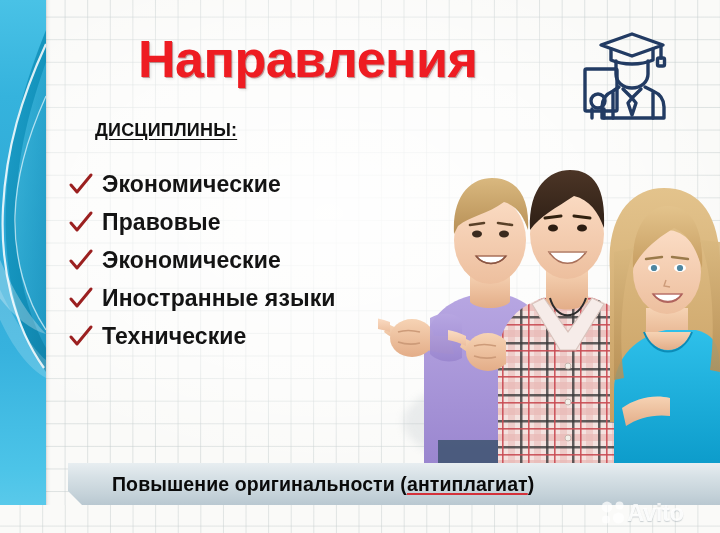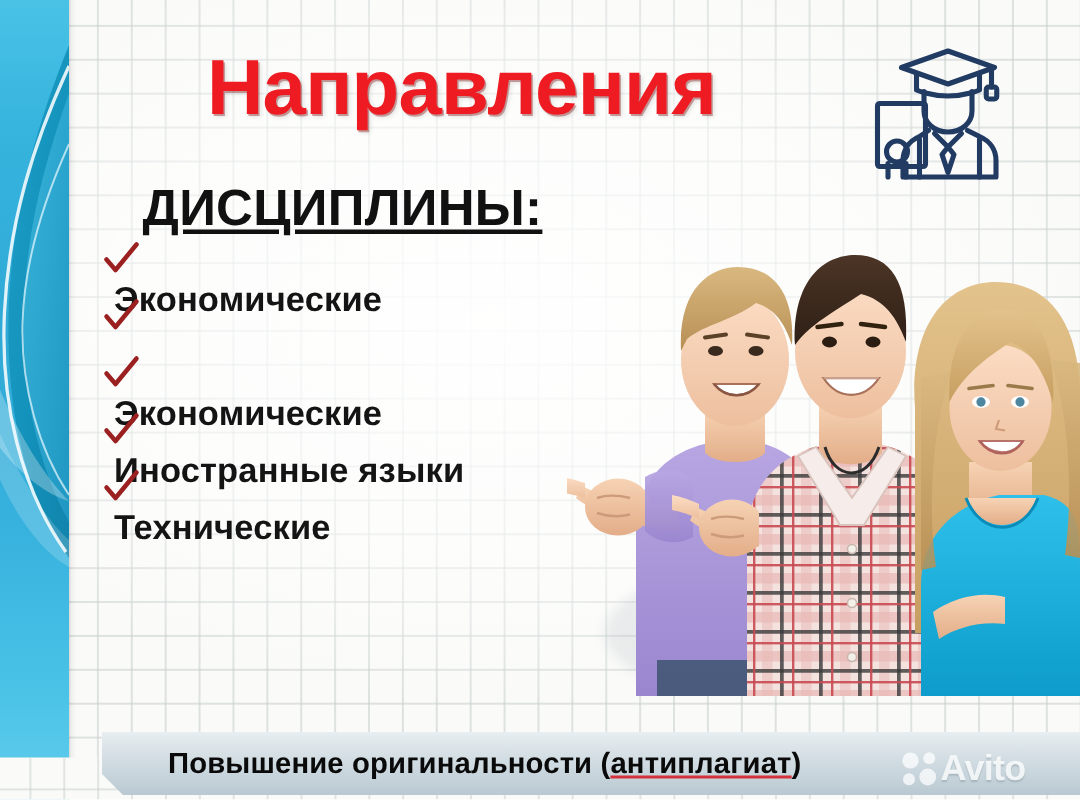--- a/index.html
+++ b/index.html
@@ -68,42 +68,41 @@
   .grad-icon {
     position:absolute;
     left:575px; top:27px;
     width:98px; height:96px;
   }
 
   
   .disc-heading {
     position:absolute;
     left:95px; top:120px;
-    font-size:34px;
+    font-size:18px;
     font-weight:bold;
     color:#111111;
     text-decoration:underline;
     text-underline-offset:3px;
     letter-spacing:.2px;
     white-space:nowrap;
   }
 
   
   .checklist {
     position:absolute;
     left:68px; top:160px;
     width:400px;
     list-style:none;
   }
   .check-item {
     position:relative;
     height:38px;
     display:flex;
-    align-items:flex-start;
-    flex-direction:column;
+    align-items:flex-end;
   }
   .check-mark {
     width:26px; height:26px;
     flex:0 0 26px;
     display:block;
   }
   .check-label {
     font-size:23px;
     font-weight:bold;
     color:#141414;
@@ -118,21 +117,21 @@
     position:absolute;
     left:378px; top:122px;
     width:342px; height:342px;
     overflow:hidden;
   }
   .photo svg { display:block; }
 
   
   .banner {
     position:absolute;
-    left:68px; top:488px;
+    left:68px; top:463px;
     width:652px; height:42px;
     background:linear-gradient(to bottom, #e8eef1 0%, #d7e1e6 32%, #c6d3da 72%, #b9c8d1 100%);
     -webkit-clip-path:polygon(14px 0, 100% 0, 100% 100%, 14px 100%, 0 calc(100% - 14px), 0 0);
     clip-path:polygon(14px 0, 100% 0, 100% 100%, 14px 100%, 0 calc(100% - 14px), 0 0);
     box-shadow:0 -2px 4px rgba(0,0,0,.12);
     display:flex;
     align-items:center;
   }
   .banner-text {
     margin-left:44px;
@@ -242,20 +241,21 @@
     <li class="check-item">
       <svg class="check-mark" viewBox="0 0 26 26" xmlns="http://www.w3.org/2000/svg" aria-hidden="true">
         <path d="M3 13 L9 20 L23 3" fill="none" stroke="#9b2020" stroke-width="3" stroke-linecap="round" stroke-linejoin="round"></path>
       </svg>
       <span class="check-label">Экономические</span>
     </li>
     <li class="check-item">
       <svg class="check-mark" viewBox="0 0 26 26" xmlns="http://www.w3.org/2000/svg" aria-hidden="true">
         <path d="M3 13 L9 20 L23 3" fill="none" stroke="#9b2020" stroke-width="3" stroke-linecap="round" stroke-linejoin="round"></path>
       </svg>
+      <span class="check-label">Правовые</span>
     </li>
     <li class="check-item">
       <svg class="check-mark" viewBox="0 0 26 26" xmlns="http://www.w3.org/2000/svg" aria-hidden="true">
         <path d="M3 13 L9 20 L23 3" fill="none" stroke="#9b2020" stroke-width="3" stroke-linecap="round" stroke-linejoin="round"></path>
       </svg>
       <span class="check-label">Экономические</span>
     </li>
     <li class="check-item">
       <svg class="check-mark" viewBox="0 0 26 26" xmlns="http://www.w3.org/2000/svg" aria-hidden="true">
         <path d="M3 13 L9 20 L23 3" fill="none" stroke="#9b2020" stroke-width="3" stroke-linecap="round" stroke-linejoin="round"></path>

